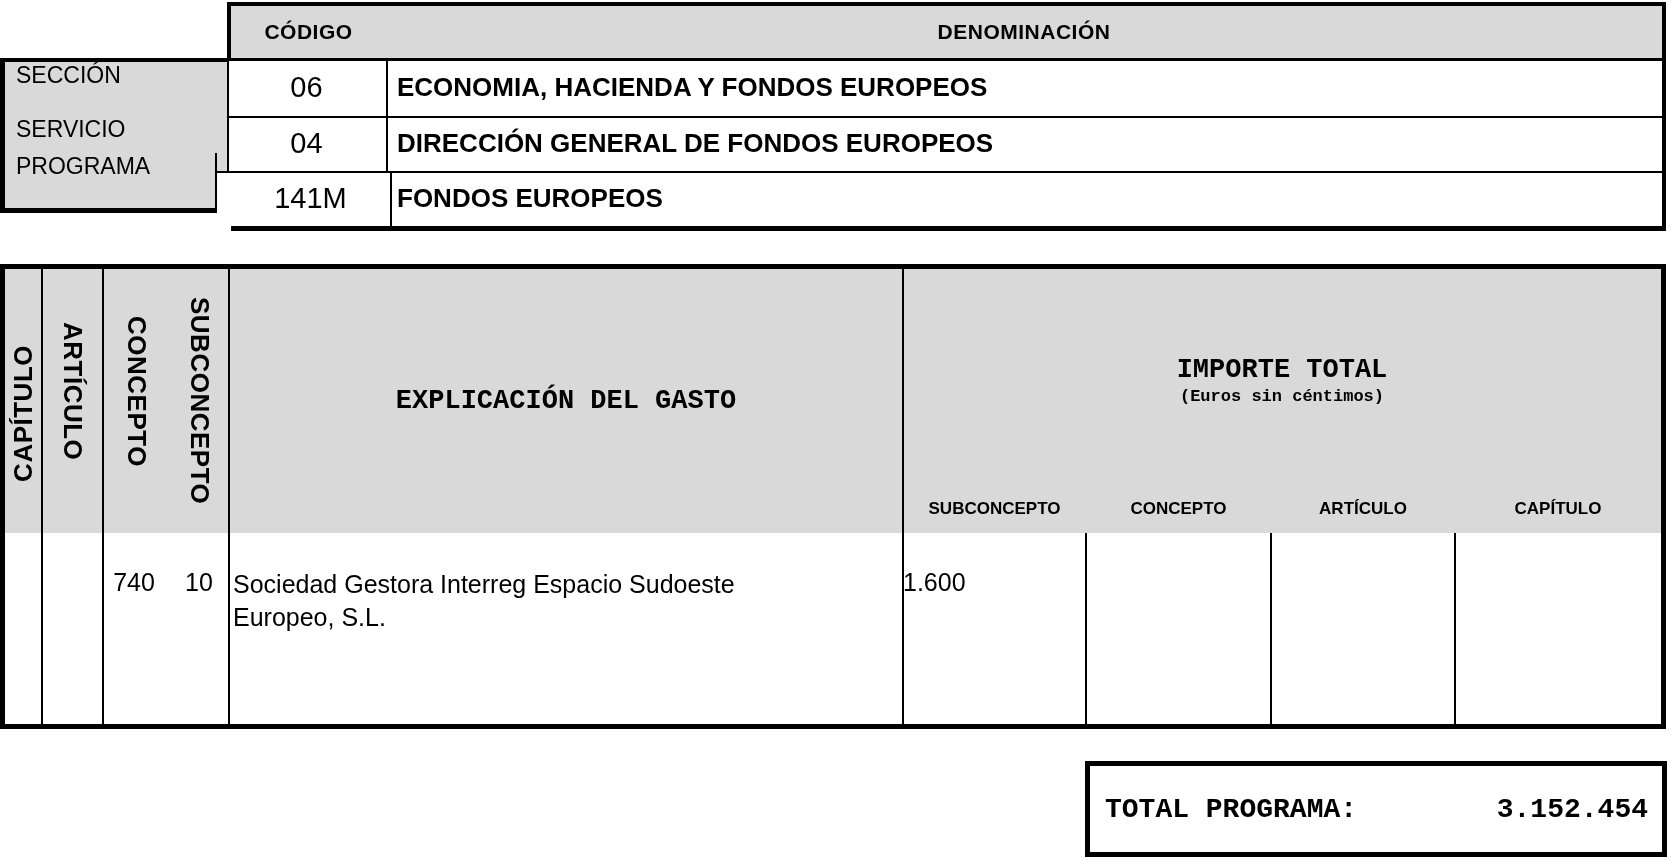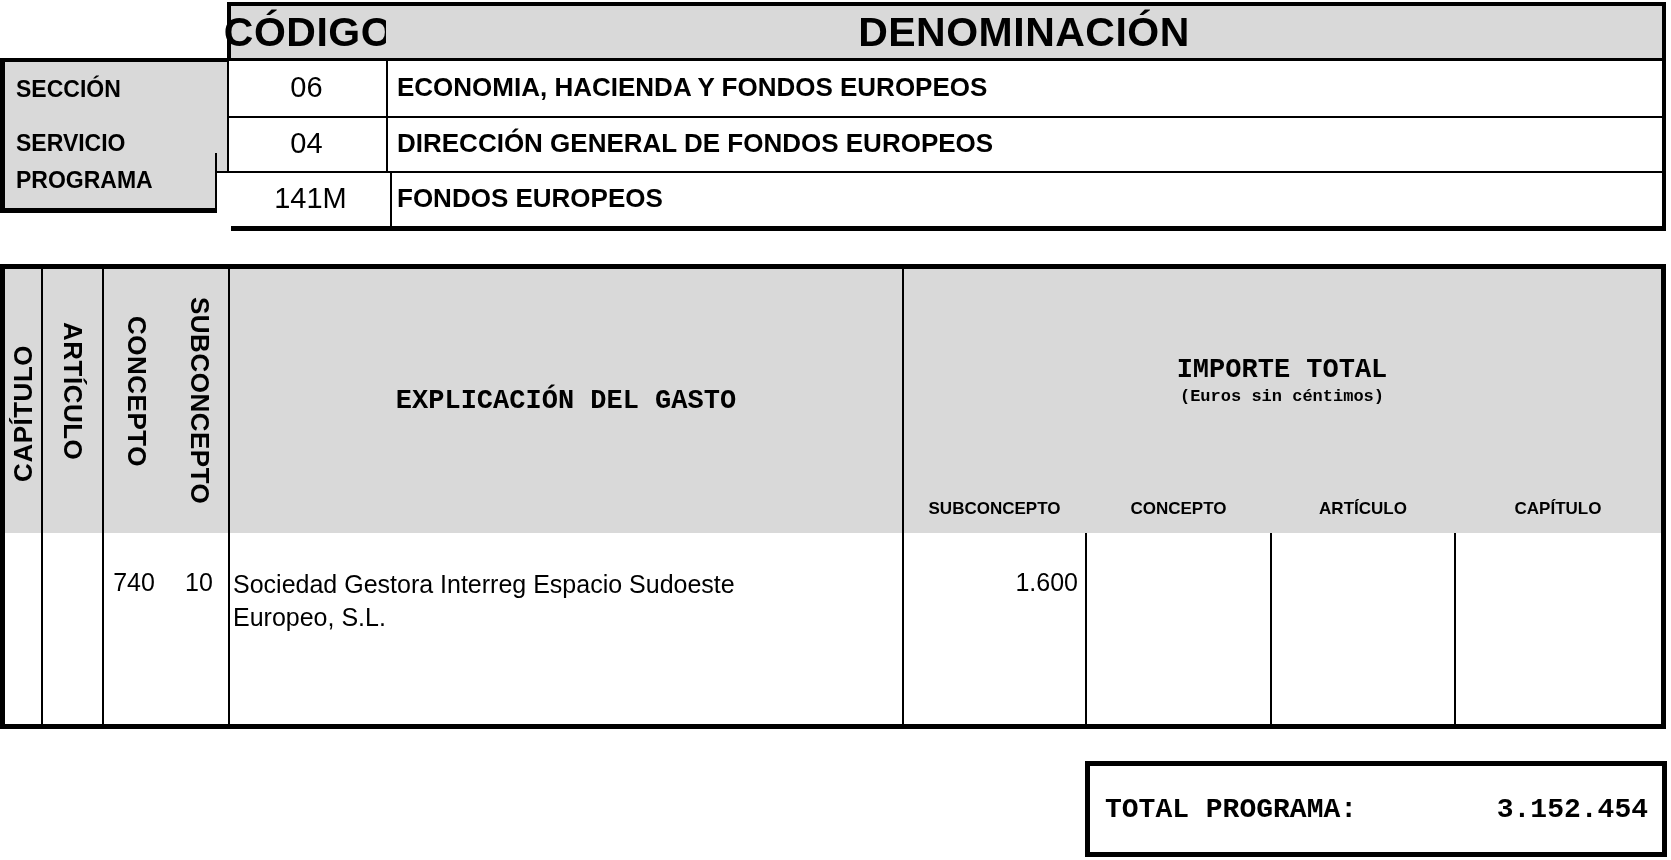--- a/index.html
+++ b/index.html
@@ -3,22 +3,22 @@
 <meta charset="utf-8">
 <style>
   html, body { margin: 0; padding: 0; background: #ffffff; }
   body { width: 1671px; height: 860px; position: relative; overflow: hidden;
          font-family: "Liberation Sans", "DejaVu Sans", sans-serif; color: #000; }
   .abs { position: absolute; box-sizing: border-box; }
   .grey { background: #d9d9d9; }
   .b { font-weight: bold; font-family: Liberation Mono, monospace; }
 
   
-  .hdr-cell { display: flex; align-items: center; justify-content: center; font-size: 41px; font-weight: bold; letter-spacing: 0.5px; }
-  .lbl-cell { display: flex; align-items: center; padding-left: 11px; font-size: 23px; font-weight: bold; }
+  .hdr-cell { display: flex; align-items: center; justify-content: center; font-size: 21px; font-weight: bold; letter-spacing: 0.5px; }
+  .lbl-cell { display: flex; align-items: flex-start; padding-left: 11px; font-size: 23px; font-weight: normal; }
   .code-cell { display: flex; align-items: center; justify-content: center; font-size: 29px; font-weight: normal; }
   .name-cell { display: flex; align-items: center; padding-left: 11px; font-size: 26px; font-weight: bold; }
 
   
   .vlabel { display: flex; align-items: center; justify-content: center; }
   .vlabel span { writing-mode: vertical-rl; font-size: 26px; font-weight: bold; white-space: nowrap; letter-spacing: 0.5px; }
   .subhdr { font-size: 17px; font-weight: bold; text-align: center; }
   .cell-text { font-size: 25px; }
 </style>
 </head>
@@ -105,21 +105,21 @@
   <div class="abs" style="left:1085px; top:533px; width:2px; height:191px; background:#000;"></div>
   <div class="abs" style="left:1270px; top:533px; width:2px; height:191px; background:#000;"></div>
   <div class="abs" style="left:1454px; top:533px; width:2px; height:191px; background:#000;"></div>
 
   <div>
     <div class="abs cell-text" style="left:5px; top:568px; width:36px; text-align:center;"></div>
     <div class="abs cell-text" style="left:43px; top:568px; width:59px; text-align:center;"></div>
     <div class="abs cell-text" style="left:104px; top:568px; width:60px; text-align:center;">740</div>
     <div class="abs cell-text" style="left:169px; top:568px; width:60px; text-align:center;">10</div>
     <div class="abs cell-text" style="left:233px; top:568px; width:600px; line-height:33px;">Sociedad Gestora Interreg Espacio Sudoeste Europeo, S.L.</div>
-    <div class="abs cell-text" style="left:903px; top:568px; width:175px; text-align:right;">1.600</div>
+    <div class="abs cell-text" style="left:903px; top:568px; width:175px; ">1.600</div>
     <div class="abs cell-text" style="left:1087px; top:568px; width:175px; text-align:right;"></div>
     <div class="abs cell-text" style="left:1272px; top:568px; width:175px; text-align:right;"></div>
     <div class="abs cell-text" style="left:1456px; top:568px; width:198px; text-align:right;"></div>
   </div>
 </div>
 
 <div class="abs" style="left:1085px; top:761px; width:582px; height:96px; border:5px solid #000; display:flex; align-items:center; justify-content:space-between; padding:0 14px 0 15px;text-align:center;">
   <span class="b" style="font-size:28px;">TOTAL PROGRAMA:</span>
   <span class="b" style="font-size:28px;">3.152.454</span>
 </div>

